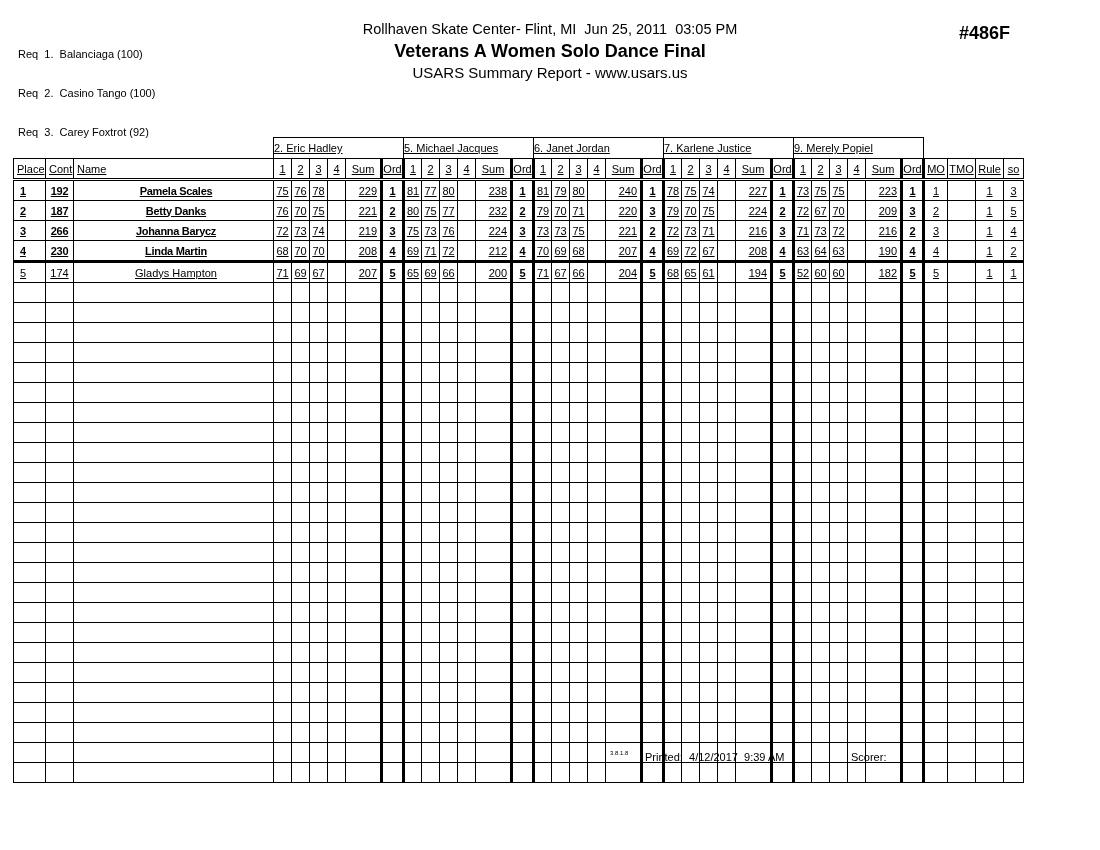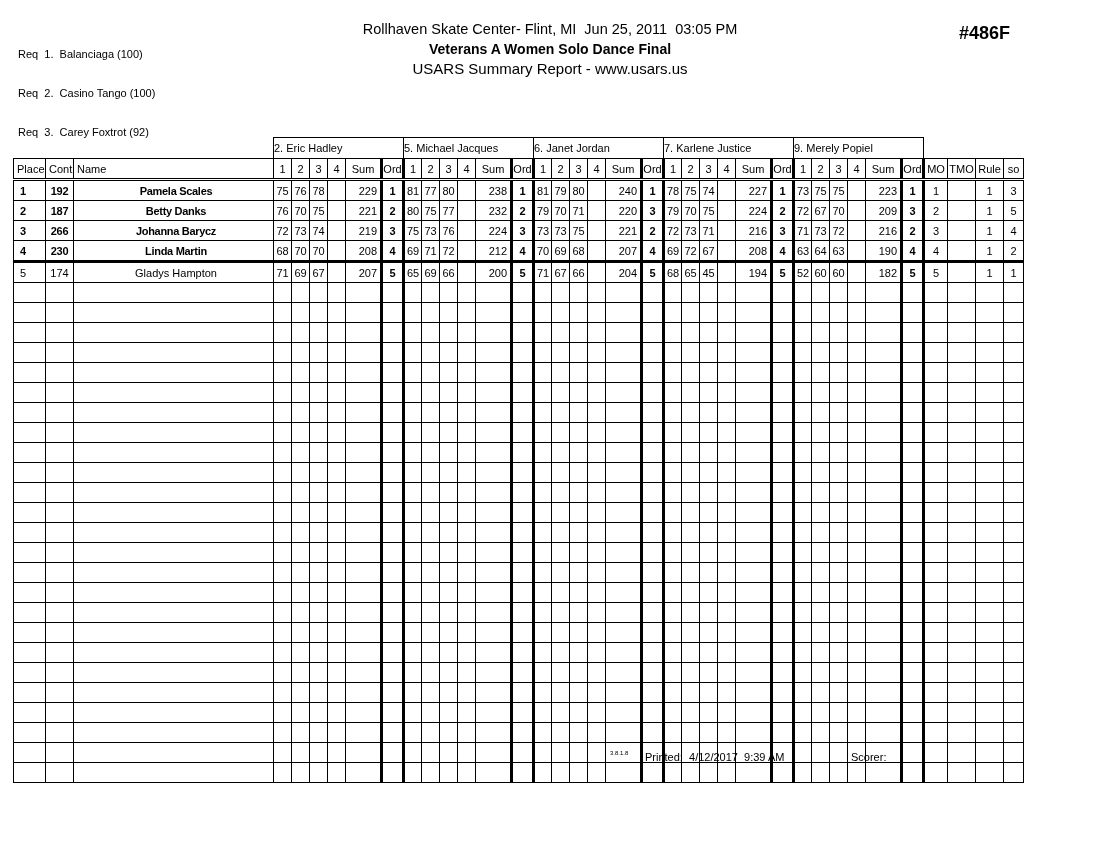--- a/index.html
+++ b/index.html
@@ -4,28 +4,29 @@
 <style>
   html,body{margin:0;padding:0;}
   body{
     width:1100px;height:850px;background:#ffffff;position:relative;
     font-family:"Liberation Sans",sans-serif;color:#000;
   }
   .req-list{position:absolute;left:18px;top:22px;font-size:11px;line-height:13px;white-space:pre;}
   .title-block{position:absolute;left:0;top:21px;width:1100px;text-align:center;line-height:1.15;}
   .title-main{font-size:17px;font-weight:bold;white-space:pre;}
   .title-venue{font-size:14.5px;white-space:pre;}
-  .title-event{font-size:14px;font-weight:bold;margin-top:3px;white-space:pre;}
+  .title-event{font-size:18px;font-weight:bold;margin-top:3px;white-space:pre;}
   .title-report{font-size:15px;margin-top:3px;white-space:pre;}
   .doc-number{position:absolute;right:90px;top:23px;font-size:18px;font-weight:bold;}
 
   table.score{
     position:absolute;left:13px;top:137px;
     border-collapse:collapse;table-layout:fixed;
     font-size:11px;
+    text-decoration:underline;
   }
   table.score td,table.score th{
     height:19px;padding:0;margin:0;overflow:hidden;white-space:nowrap;
     font-weight:normal;line-height:18px;
   }
   tr.judge-row td{height:20px;}
   td.nob{border:none;background:#fff;}
   td.judge-name{border:1px solid #000;text-align:left;padding-left:4px;white-space:pre;}
   th.hd{border:1px solid #000;border-bottom:3px double #000;text-align:center;}
   th.hd.lft{text-align:left;padding-left:3px;}
@@ -327,21 +328,21 @@
         <td class="c sum">200</td>
         <td class="c ord">5</td>
         <td class="c">71</td>
         <td class="c">67</td>
         <td class="c">66</td>
         <td class="c"></td>
         <td class="c sum">204</td>
         <td class="c ord">5</td>
         <td class="c">68</td>
         <td class="c">65</td>
-        <td class="c">45</td>
+        <td class="c">61</td>
         <td class="c"></td>
         <td class="c sum">194</td>
         <td class="c ord">5</td>
         <td class="c">52</td>
         <td class="c">60</td>
         <td class="c">60</td>
         <td class="c"></td>
         <td class="c sum">182</td>
         <td class="c ord">5</td>
         <td class="c">5</td>

